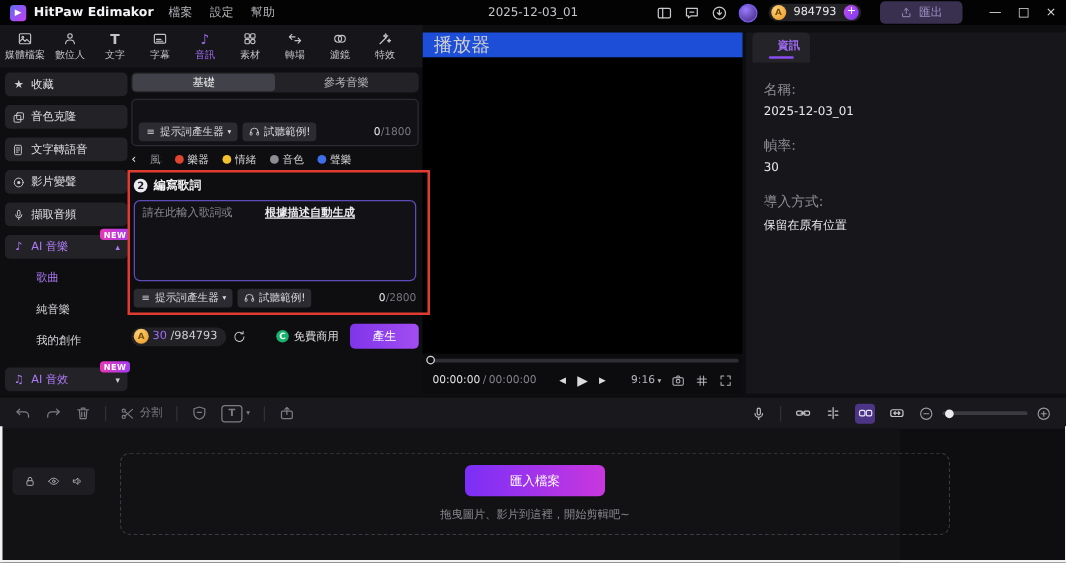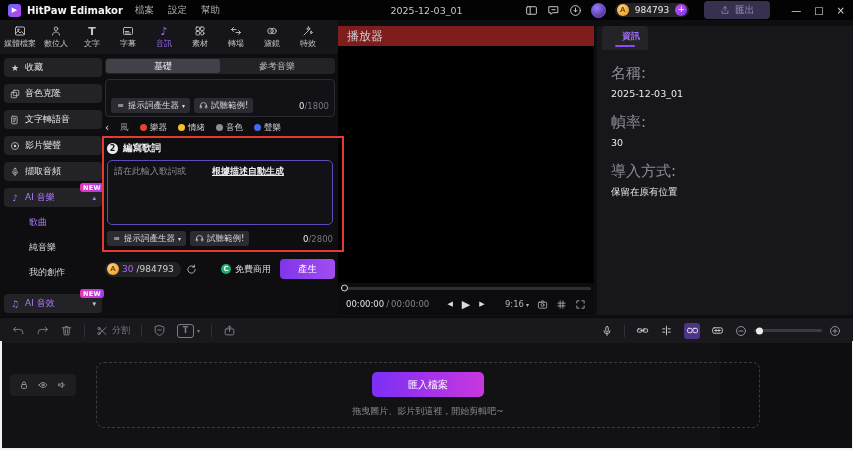--- a/index.html
+++ b/index.html
@@ -71,42 +71,42 @@
   .mp-footer{display:flex;align-items:center;gap:5px;margin-top:9px;}
   .cost-pill{display:flex;align-items:center;gap:3px;background:#222226;border-radius:9px;padding:1.5px 7px 1.5px 2px;font-size:9px;color:#cfcfd3;}
   .cost-pill .num{color:#a06bf5;}
   .refresh-ic{width:11px;height:11px;color:#c6c6cb;}
   .free{display:flex;align-items:center;gap:4px;margin-left:auto;font-size:9px;color:#dcdce0;}
   .cc{width:10px;height:10px;border-radius:50%;background:#17b36b;color:#fff;font-size:7px;display:flex;align-items:center;justify-content:center;font-weight:bold;}
   .generate-btn{background:linear-gradient(90deg,#7f35e8,#a24df2);color:#fff;font-size:9.5px;border-radius:4px;padding:3.5px 18px;margin-left:4px;}
 
   
   .player{position:absolute;left:338px;top:26px;width:256px;height:289px;background:#0c0c0e;display:flex;flex-direction:column;z-index:1;}
-  .player-head{height:20px;background:#7f1d1d;display:flex;align-items:center;padding:0 9px;font-size:12px;color:#cfcfd3;flex:0 0 auto;}
+  .player-head{height:20px;background:#1d4ed8;display:flex;align-items:center;padding:0 9px;font-size:15px;color:#cfcfd3;flex:0 0 auto;}
   .video-area{flex:1;background:#000;}
   .seek-row{height:10px;display:flex;align-items:center;padding:0 3px;flex:0 0 auto;}
   .seek-track{flex:1;height:3px;background:#2e2e34;border-radius:2px;position:relative;}
   .seek-handle{position:absolute;left:0;top:50%;transform:translateY(-50%);width:7px;height:7px;border:1.5px solid #d8d8da;border-radius:50%;background:#0d0d0f;box-sizing:border-box;}
   .pc-row{height:22px;display:flex;align-items:center;padding:0 8px;font-size:8.5px;color:#85858b;position:relative;flex:0 0 auto;}
   .time-cur{color:#e2e2e6;}
   .time-sep{margin:0 2px;}
   .transport{position:absolute;left:50%;transform:translateX(-50%);display:flex;align-items:center;gap:9px;color:#dcdcde;}
   .tr-small{font-size:7px;}
   .tr-play{font-size:11px;}
   .pc-right{margin-left:auto;display:flex;align-items:center;gap:8px;color:#b4b4ba;}
   .pc-ic{width:11px;height:11px;}
   .aspect{display:flex;align-items:center;gap:2px;font-size:8.5px;color:#b4b4ba;}
 
   
   .right-panel{position:absolute;left:597px;top:26px;width:256px;height:289px;background:#17171b;}
   .info-tab{width:46px;height:24px;background:#232328;border-radius:4px 4px 0 0;display:flex;flex-direction:column;align-items:center;justify-content:center;margin-left:5px;gap:2px;}
   .info-tab .lbl{font-size:9px;color:#a06bf5;font-weight:bold;margin-left:12px;}
   .info-tab .underline{width:20px;height:2px;background:#8a4df0;border-radius:2px;}
   .info-body{padding:14px 14px 0;}
-  .field-label{font-size:15px;color:#8c8c93;margin-bottom:5px;}
+  .field-label{font-size:11px;color:#8c8c93;margin-bottom:5px;}
   .field-value{font-size:9.5px;color:#eaeaee;margin-bottom:14px;}
 
   
   .tl-toolbar{position:absolute;left:0;top:317px;width:853px;height:26px;background:#19191d;display:flex;align-items:center;padding:0 12px;gap:11px;box-sizing:border-box;border-top:1px solid #0a0a0c;}
   .tbtn{width:13px;height:13px;color:#7c7c83;flex:0 0 auto;}
   .tl-div{width:1px;height:12px;background:#303036;flex:0 0 auto;}
   .split-group{display:flex;align-items:center;gap:4px;color:#7c7c83;font-size:9px;}
   .split-group .tbtn{width:12px;height:12px;}
   .tbox{width:15px;height:12px;border:1.2px solid #7c7c83;border-radius:3px;color:#7c7c83;font-size:8px;display:flex;align-items:center;justify-content:center;font-weight:bold;}
   .tl-right{margin-left:auto;display:flex;align-items:center;gap:11px;}

